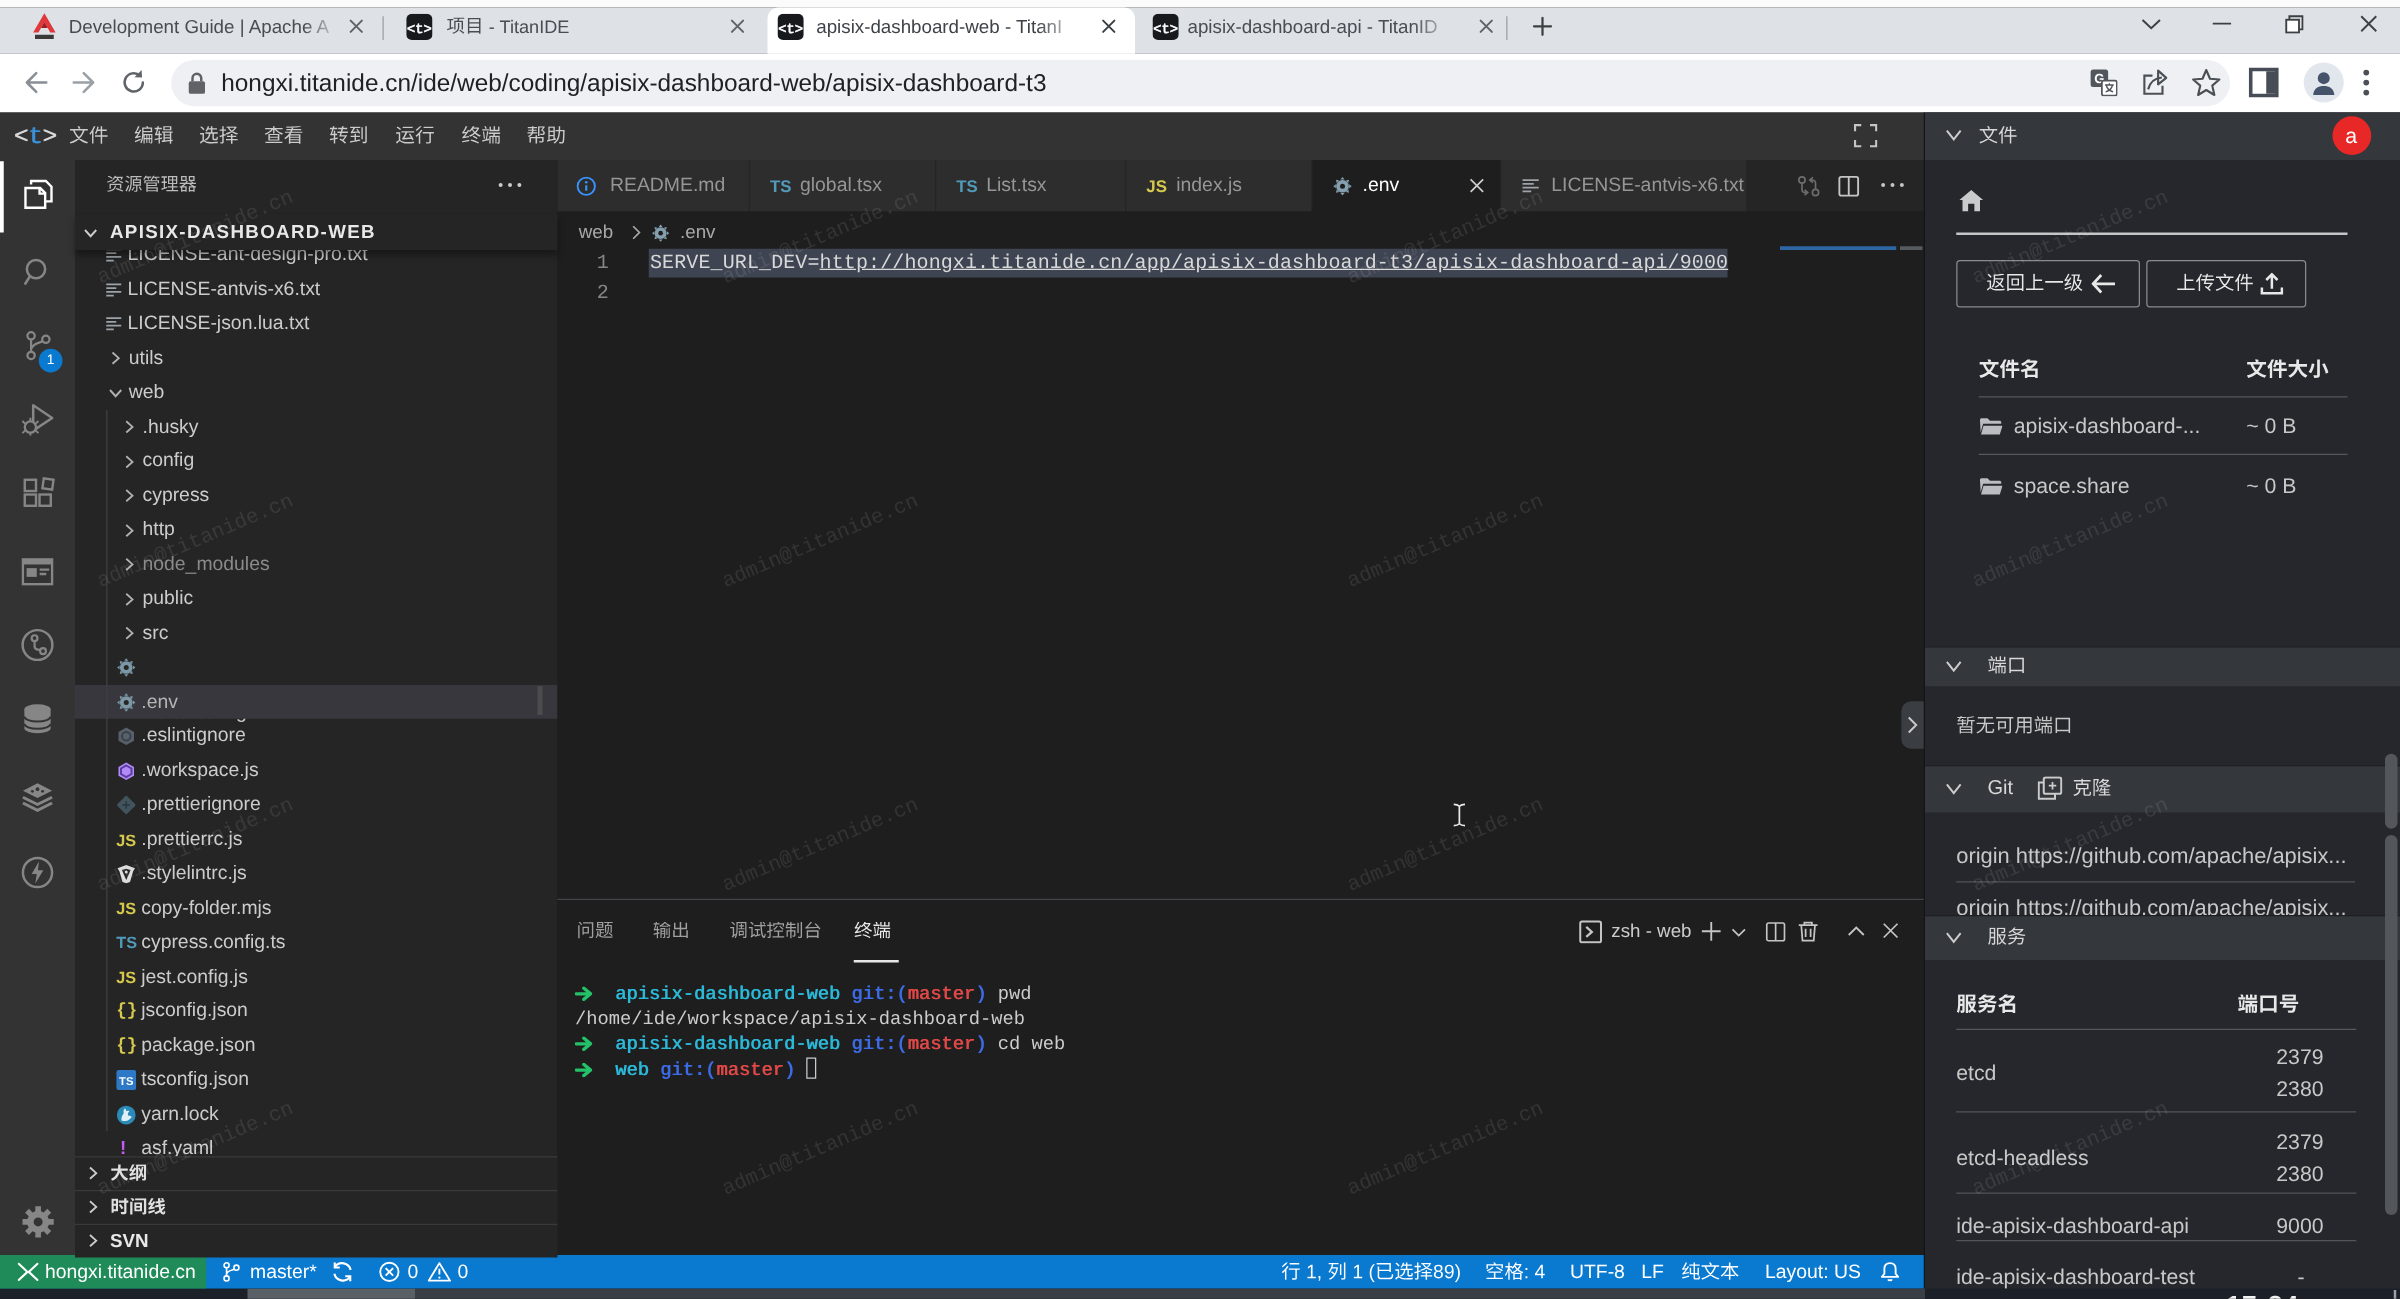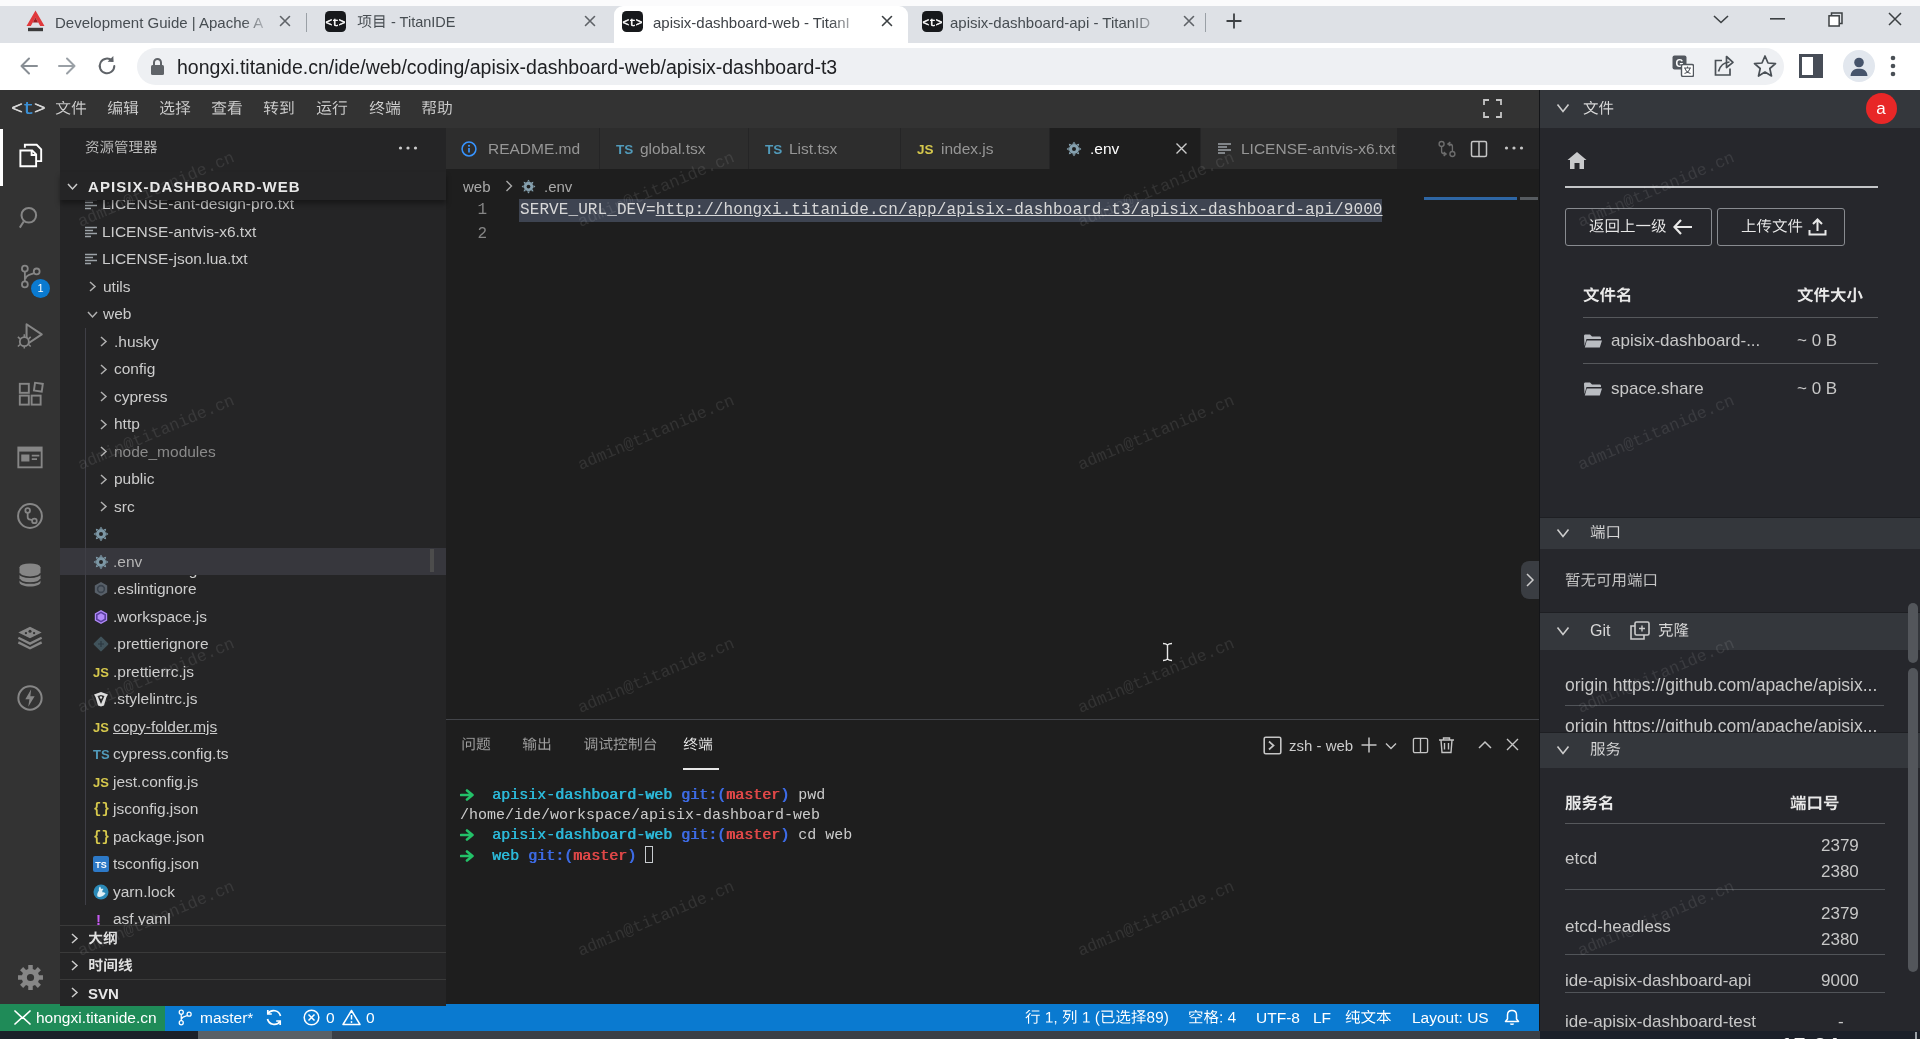--- a/index.html
+++ b/index.html
@@ -305,21 +305,21 @@
 <div class="ab" style="left:113px;top:644.0px;transform:translateY(-50%);font-size:15.5px;color:#cccccc;white-space:pre;">.prettierignore</div>
 <div class="ab" style="left:93px;top:671.5px;transform:translateY(-50%);font-size:13px;font-weight:bold;color:#d6c84c">JS</div>
 <div class="ab" style="left:113px;top:671.5px;transform:translateY(-50%);font-size:15.5px;color:#cccccc;white-space:pre;">.prettierrc.js</div>
 <svg class="ab" style="left:93px;top:691.0px" width="16" height="16" viewBox="0 0 16 16">
     <path d="M8 1 L15 3.5 L13.5 6 L11 14.5 L8 15.5 L5 14.5 L2.5 6 L1 3.5 Z" fill="#dcdcdc"></path>
     <path d="M8 4 L11.5 5 L8 13 L4.5 5 Z" fill="#252526"></path>
     <circle cx="8" cy="6.5" r="1.2" fill="#dcdcdc"></circle>
   </svg>
 <div class="ab" style="left:113px;top:699.0px;transform:translateY(-50%);font-size:15.5px;color:#cccccc;white-space:pre;">.stylelintrc.js</div>
 <div class="ab" style="left:93px;top:726.5px;transform:translateY(-50%);font-size:13px;font-weight:bold;color:#d6c84c">JS</div>
-<div class="ab" style="left:113px;top:726.5px;transform:translateY(-50%);font-size:15.5px;color:#cccccc;white-space:pre;text-decoration:underline;">copy-folder.mjs</div>
+<div class="ab" style="left:113px;top:726.5px;transform:translateY(-50%);font-size:15.5px;color:#cccccc;white-space:pre;">copy-folder.mjs</div>
 <div class="ab" style="left:93px;top:754.0px;transform:translateY(-50%);font-size:13px;font-weight:bold;color:#519aba">TS</div>
 <div class="ab" style="left:113px;top:754.0px;transform:translateY(-50%);font-size:15.5px;color:#cccccc;white-space:pre;">cypress.config.ts</div>
 <div class="ab" style="left:93px;top:781.5px;transform:translateY(-50%);font-size:13px;font-weight:bold;color:#d6c84c">JS</div>
 <div class="ab" style="left:113px;top:781.5px;transform:translateY(-50%);font-size:15.5px;color:#cccccc;white-space:pre;">jest.config.js</div>
 <div class="ab mono" style="left:93px;top:809.0px;transform:translateY(-50%);font-size:14px;font-weight:bold;color:#d6c84c">{}</div>
 <div class="ab" style="left:113px;top:809.0px;transform:translateY(-50%);font-size:15.5px;color:#cccccc;white-space:pre;">jsconfig.json</div>
 <div class="ab mono" style="left:93px;top:836.5px;transform:translateY(-50%);font-size:14px;font-weight:bold;color:#d6c84c">{}</div>
 <div class="ab" style="left:113px;top:836.5px;transform:translateY(-50%);font-size:15.5px;color:#cccccc;white-space:pre;">package.json</div>
 <svg class="ab" style="left:93px;top:856.0px" width="16" height="16" viewBox="0 0 16 16">
     <rect width="16" height="16" rx="2" fill="#2d79c7"></rect>

